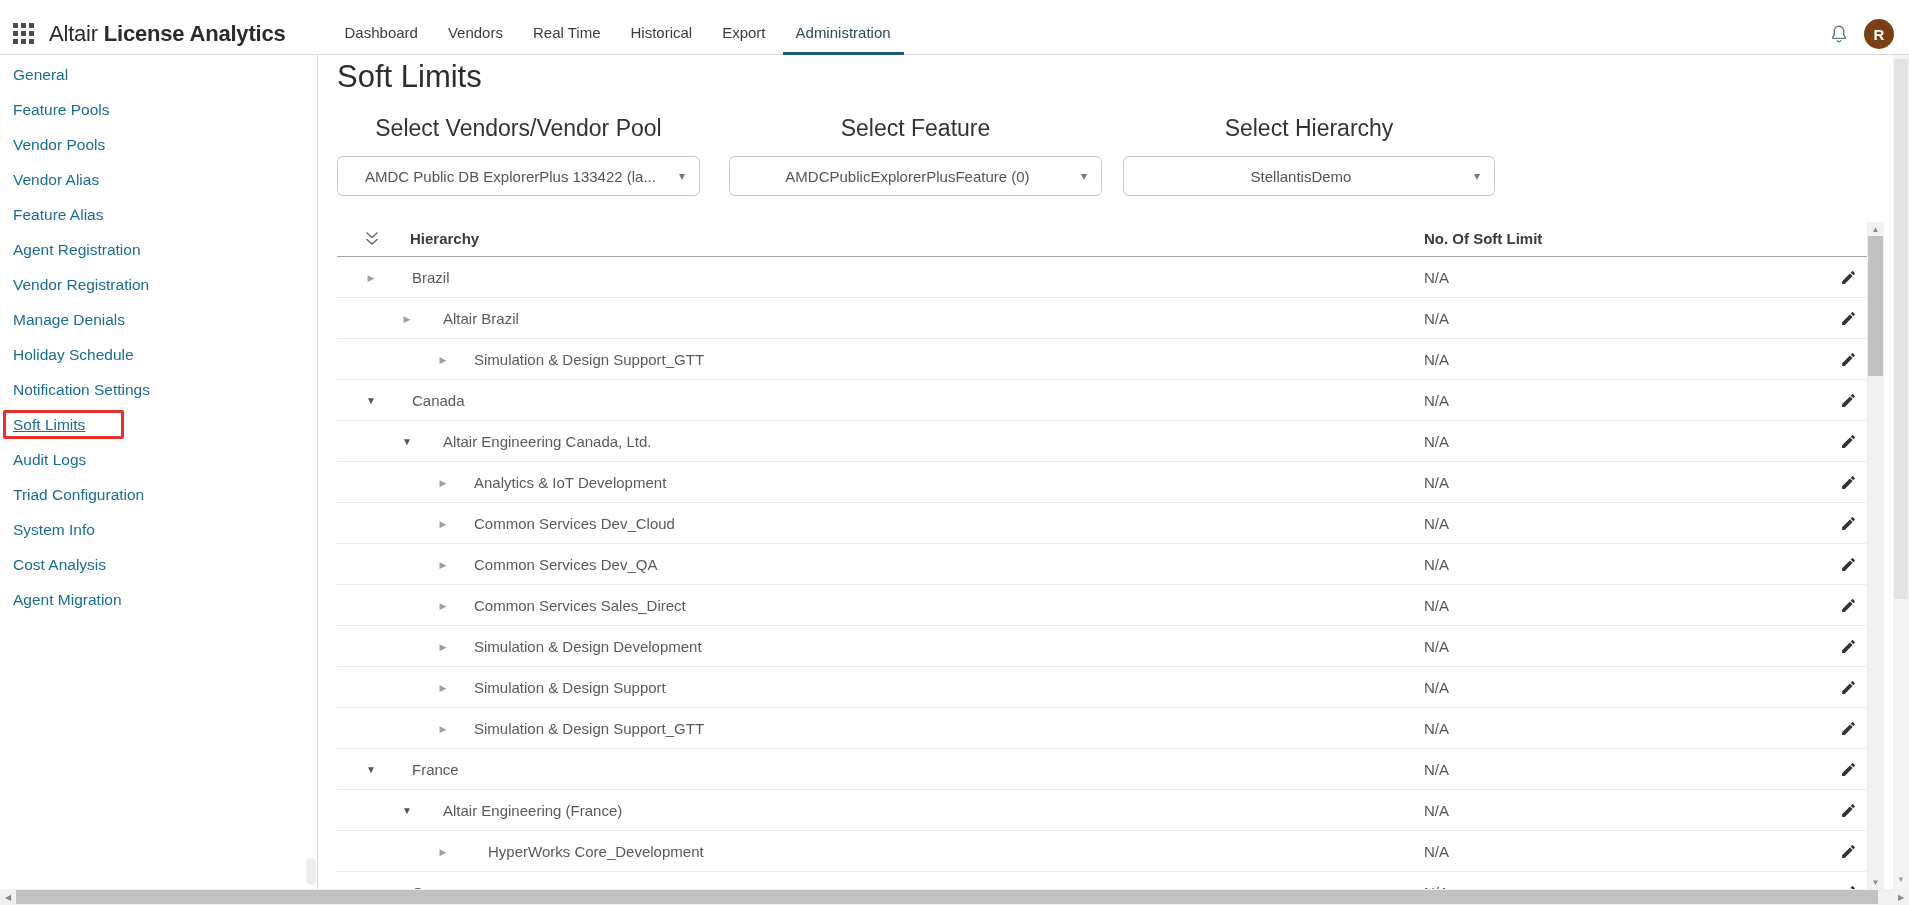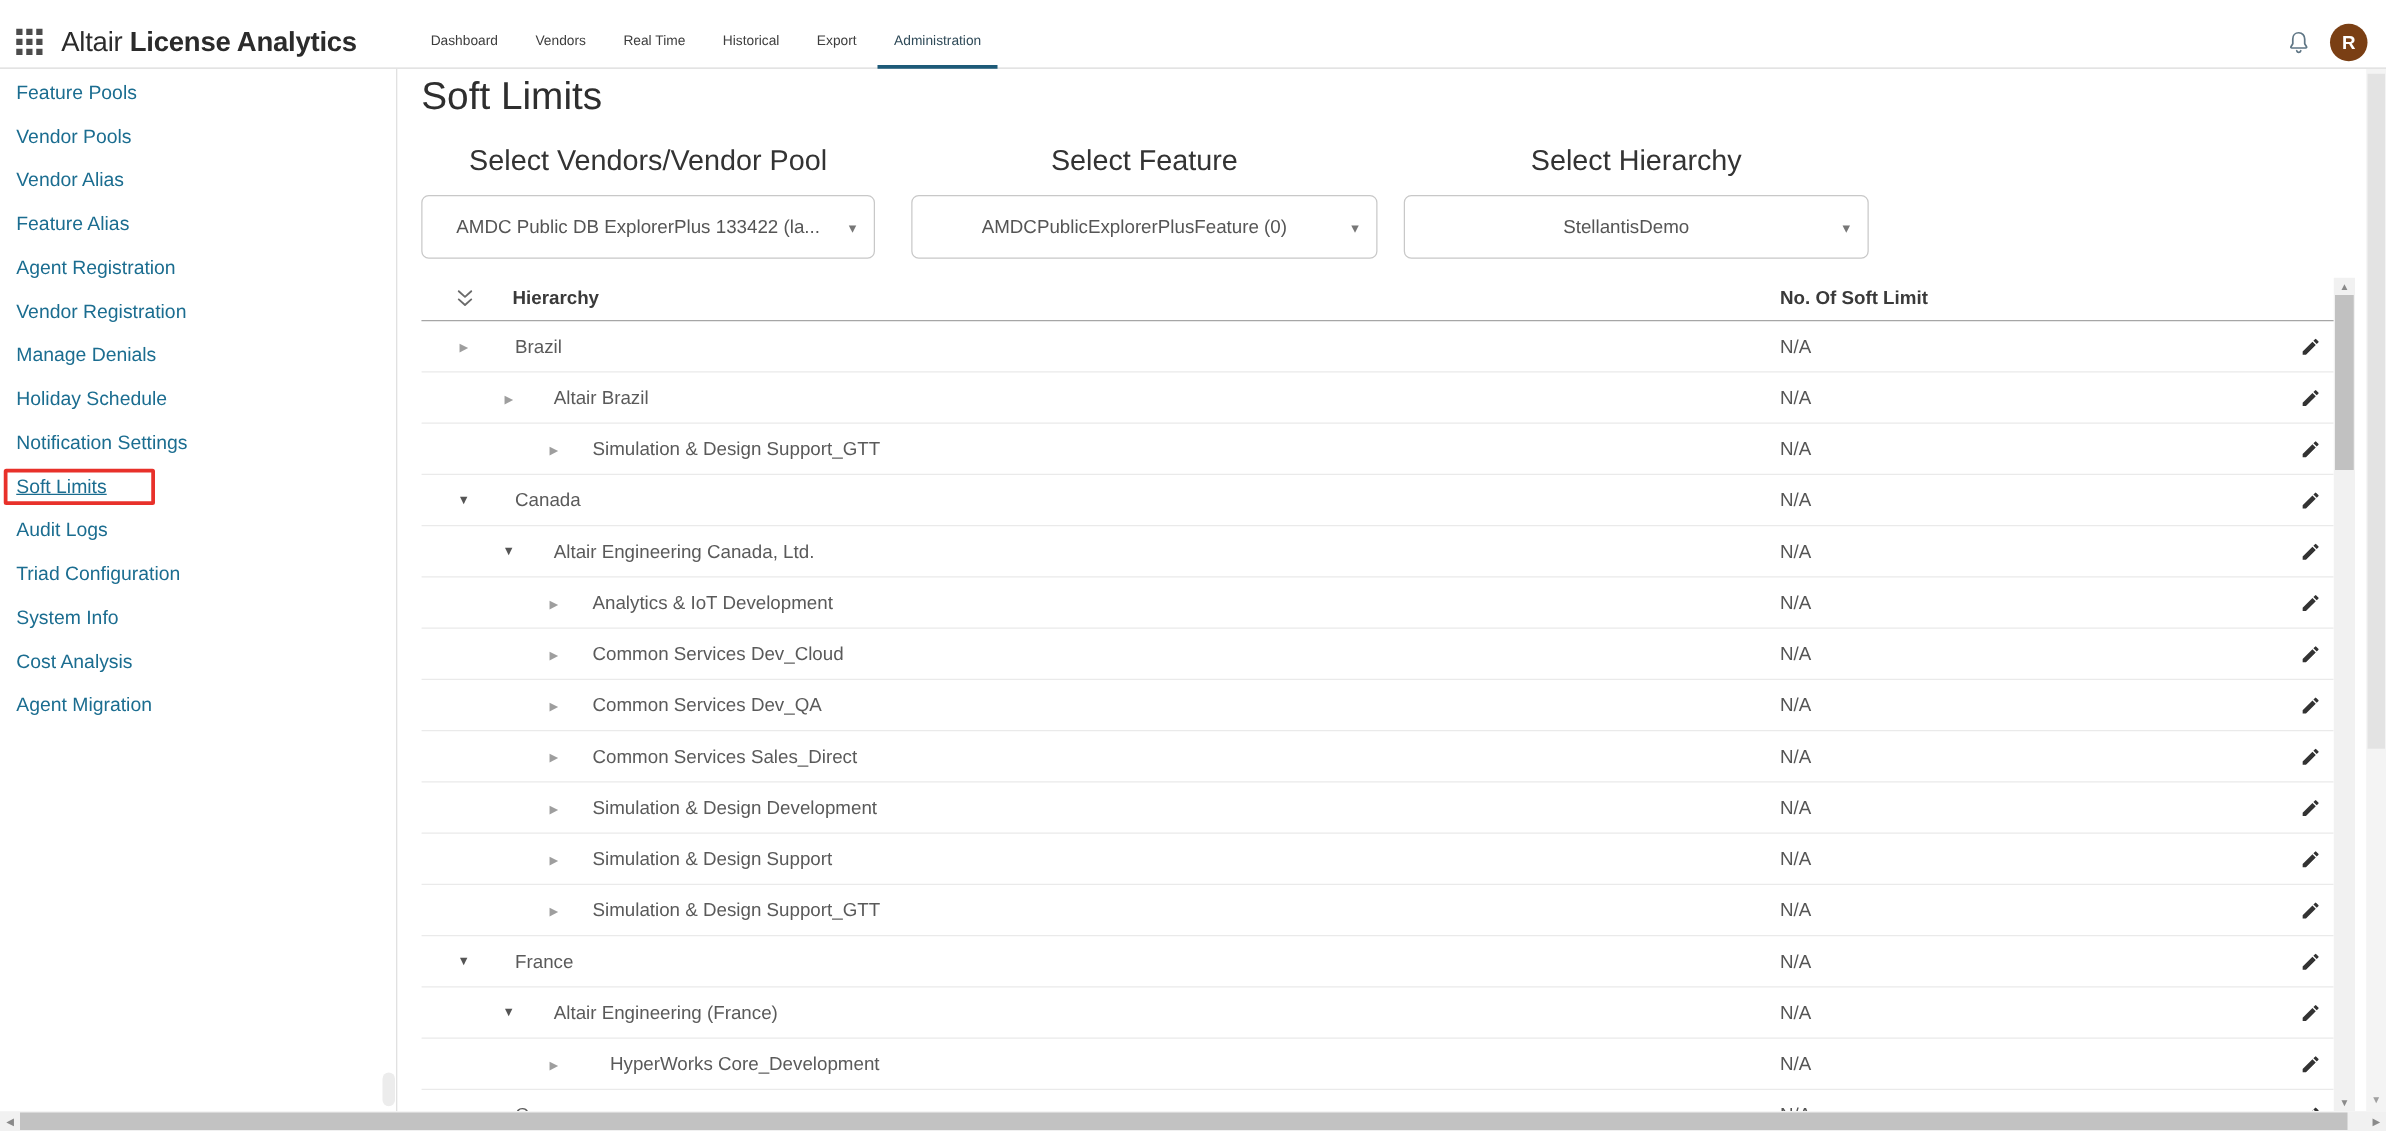--- a/index.html
+++ b/index.html
@@ -9,21 +9,21 @@
 
   
   .topbar { position:absolute; top:14px; left:0; right:0; height:41px;
             border-bottom:1px solid #dadada; display:flex; align-items:center; background:#fff; z-index:5; }
   .apps-icon { width:22px; height:22px; margin-left:13px; display:grid;
                grid-template-columns:repeat(3,5px); grid-template-rows:repeat(3,5px); gap:3px; cursor:pointer; }
   .apps-icon i { background:#4c4c4c; }
   .brand { margin-left:14px; font-size:22px; color:#2b2b2b; white-space:nowrap; letter-spacing:-0.2px; }
   .brand .bold { font-weight:700; }
   .nav { display:flex; margin-left:46px; height:41px; }
-  .nav-item { display:flex; align-items:center; padding:0 13px; margin-right:4px; font-size:11px;
+  .nav-item { display:flex; align-items:center; padding:0 13px; margin-right:4px; font-size:15px;
               color:#3d3d3d; cursor:pointer; border-bottom:3px solid transparent; height:41px; }
   .nav-item.active { color:#2f4a58; border-bottom-color:#1d5a78; }
   .top-right { margin-left:auto; display:flex; align-items:center; gap:14px; padding-right:15px; }
   .bell { width:22px; height:24px; cursor:pointer; }
   .avatar { width:30px; height:30px; border-radius:50%; background:#7a3f14; color:#fff; font-weight:700;
             font-size:15px; display:flex; align-items:center; justify-content:center; cursor:pointer; }
 
   
   .sidebar { position:absolute; top:41px; left:0; width:318px; bottom:16px;
              border-right:1px solid #d8d8d8; padding-top:16px; background:#fff; overflow:hidden; }
@@ -34,21 +34,21 @@
                 border:3px solid #e8312a; border-radius:2px; pointer-events:none; }
   .side-scroll-thumb { position:absolute; right:1px; bottom:3px; width:10px; height:27px;
                        background:#ececec; border-radius:5px; }
 
   
   .main { position:absolute; left:318px; top:41px; right:16px; bottom:16px; background:#fff; overflow:hidden;
           padding:18px 0 0 19px; }
   .page-title { font-size:31px; font-weight:500; color:#2e2e2e; margin-bottom:20px; }
   .filters { display:flex;text-align:center; }
   .filter-label { font-size:23px; font-weight:400; color:#333; margin-bottom:14px; white-space:nowrap; }
-  .select { height:51px; border:1px solid #c8c8c8; border-radius:6px; background:#fff;
+  .select { height:40px; border:1px solid #c8c8c8; border-radius:6px; background:#fff;
             display:flex; align-items:center; padding:0 14px; cursor:pointer; }
   .select-value { font-size:15px; color:#555; flex:1; white-space:nowrap; overflow:hidden; }
   .caret { color:#777; font-size:12px; margin-left:10px; }
 
   
   .table-viewport { position:absolute; top:181px; left:19px; right:9px; bottom:0; overflow:hidden; }
   .thead { position:relative; height:35px; border-bottom:1px solid #a6a6a6; margin-right:17px; }
   .thead .expand-all { position:absolute; left:28px; top:9px; cursor:pointer; }
   .thead .col-h { position:absolute; left:73px; top:8px; font-size:15px; font-weight:700; color:#3a3a3a; }
   .thead .col-v { position:absolute; left:1087px; top:8px; font-size:15px; font-weight:700; color:#3a3a3a; }
@@ -130,20 +130,23 @@
       <svg class="bell" viewBox="0 0 24 24" fill="none" stroke="#5f7685" stroke-width="1.5" stroke-linejoin="round" stroke-linecap="round">
         <path d="M12 3.5c-3.2 0-5.2 2.4-5.2 5.4v4.2l-1.6 2.6c-.3.5.1 1.1.7 1.1h12.2c.6 0 1-.6.7-1.1l-1.6-2.6V8.9c0-3-2-5.4-5.2-5.4z"></path>
         <path d="M10.2 19.2c.3.9 1 1.4 1.8 1.4s1.5-.5 1.8-1.4"></path>
       </svg>
       <div class="avatar">R</div>
     </div>
   </header>
 
   <aside class="sidebar" id="sidebar">
       <div class="side-item">
+        <span class="side-label">General</span>
+      </div>
+      <div class="side-item">
         <span class="side-label">Feature Pools</span>
       </div>
       <div class="side-item">
         <span class="side-label">Vendor Pools</span>
       </div>
       <div class="side-item">
         <span class="side-label">Vendor Alias</span>
       </div>
       <div class="side-item">
         <span class="side-label">Feature Alias</span>

